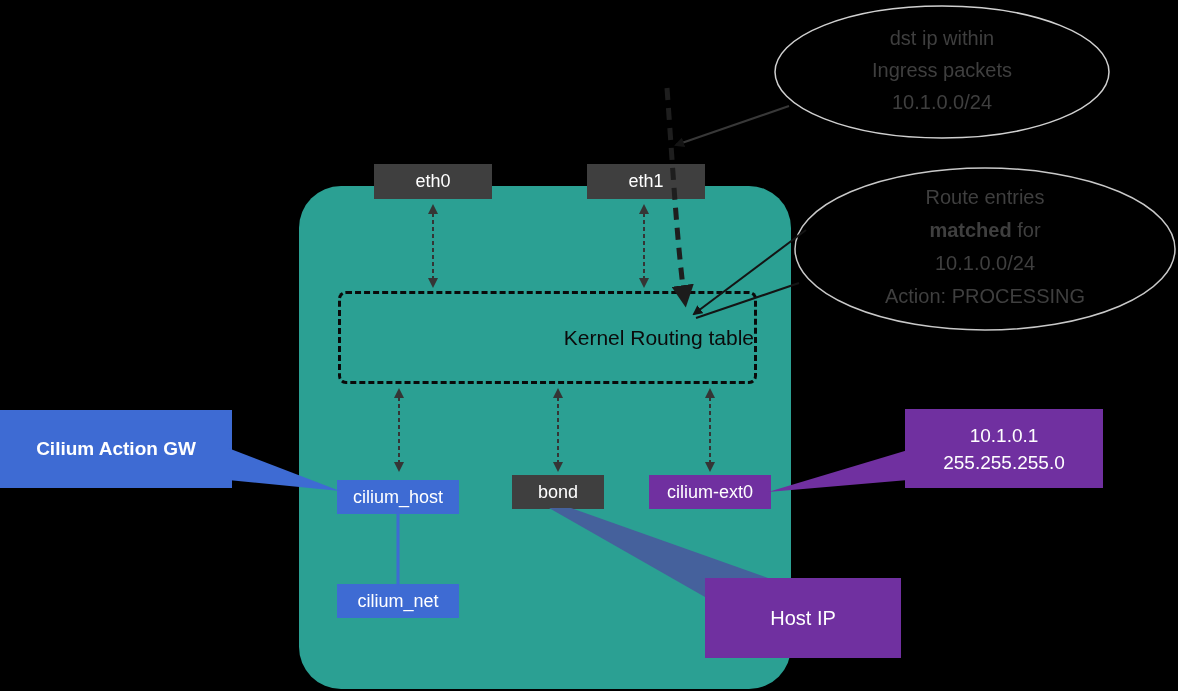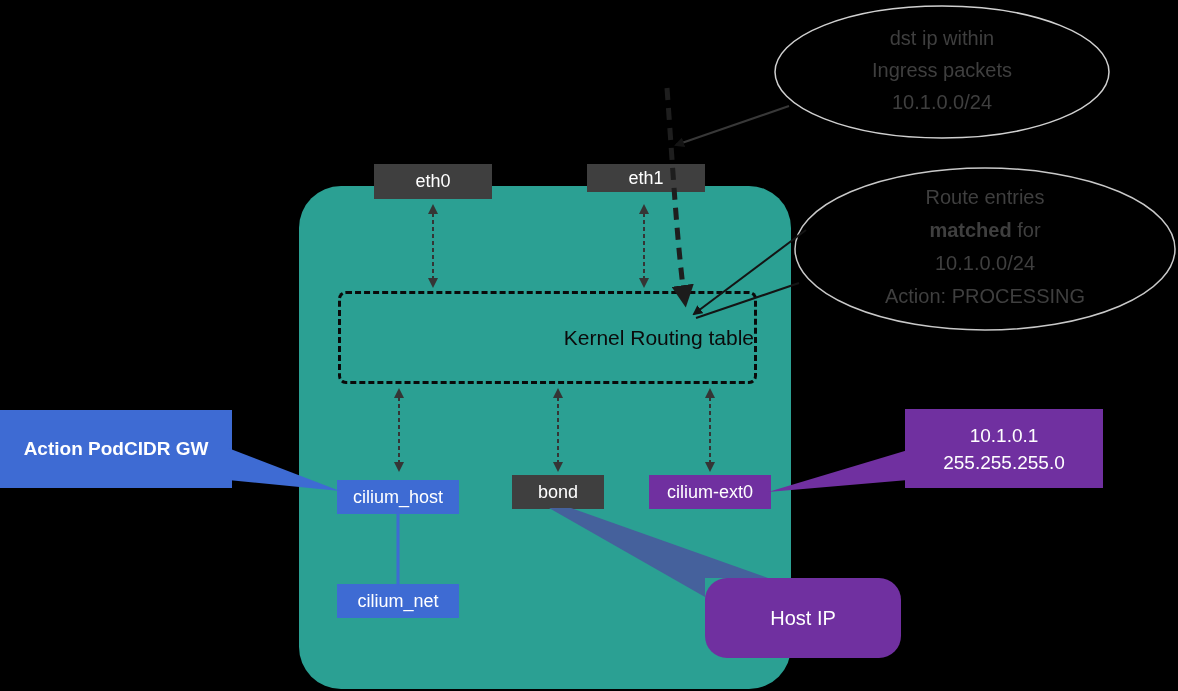--- a/index.html
+++ b/index.html
@@ -22,29 +22,29 @@
 
   .box {
     position:absolute; display:flex; align-items:center; justify-content:center;
     color:#fff; font-size:18px; text-align:center;
   }
   .gray   { background:#3f3f3f; }
   .blue   { background:#3e6bd3; }
   .purple { background:#7030a0; }
 
   .b-eth0    { left:374px; top:164px; width:118px; height:35px; }
-  .b-eth1    { left:587px; top:164px; width:118px; height:28px; }
+  .b-eth1    { left:587px; top:164px; width:118px; height:35px; }
   .b-chost   { left:337px; top:480px; width:122px; height:34px; }
   .b-bond    { left:512px; top:475px; width:92px;  height:34px; }
   .b-cext    { left:649px; top:475px; width:122px; height:34px; }
   .b-cnet    { left:337px; top:584px; width:122px; height:34px; }
 
   .b-podcidr { left:0;     top:410px; width:232px; height:78px; font-weight:bold; font-size:19px; }
   .b-extip   { left:905px; top:409px; width:198px; height:79px; font-size:19px; line-height:27px; flex-direction:column;align-items:center; }
-  .b-hostip  { left:705px; top:578px; width:196px; height:80px; font-size:20px;border-radius:22px; }
+  .b-hostip  { left:705px; top:578px; width:196px; height:80px; font-size:20px; }
 
   .bubble-text {
     position:absolute; color:#3f3f3f; text-align:center;
     font-size:20px; line-height:32px;
   }
 </style>
 </head>
 <body>
 
 <div class="stage">
@@ -68,21 +68,21 @@
     <span>bond</span>
   </div>
   <div class="box purple b-cext">
     <span>cilium-ext0</span>
   </div>
   <div class="box blue b-cnet">
     <span>cilium_net</span>
   </div>
 
   <div class="box blue b-podcidr">
-    <span>Action PodCIDR GW</span>
+    <span>Cilium Action GW</span>
   </div>
   <div class="box purple b-extip">
     <span>10.1.0.1</span>
     <span>255.255.255.0</span>
   </div>
   <div class="box purple b-hostip">
     <span>Host IP</span>
   </div>
 
   <svg class="overlay" viewBox="0 0 1178 691">

